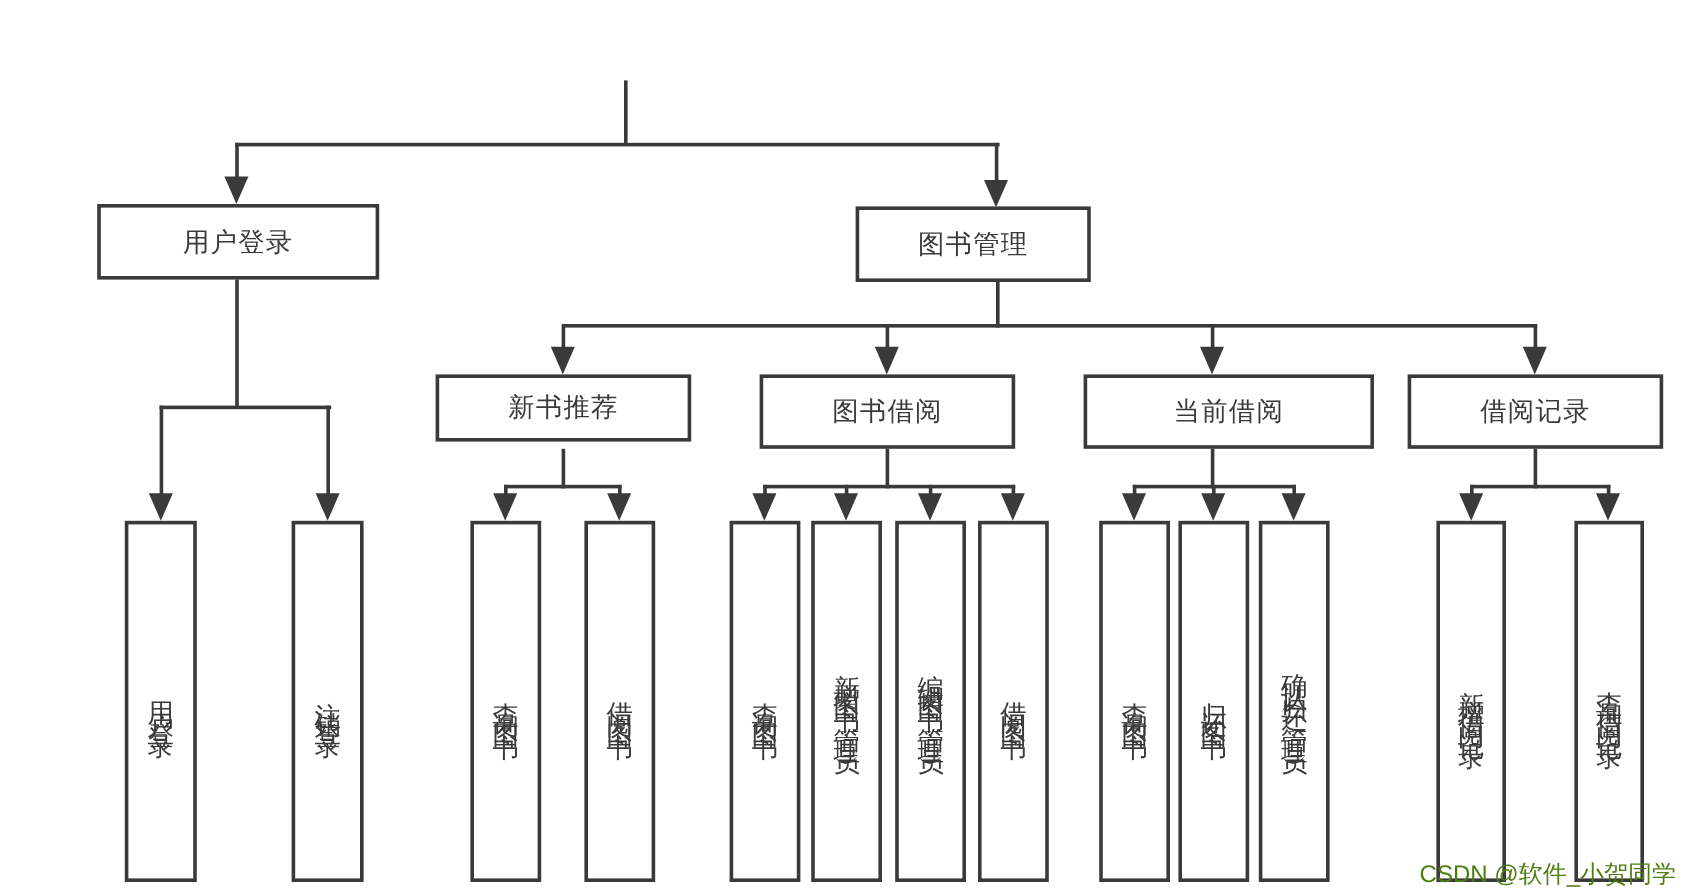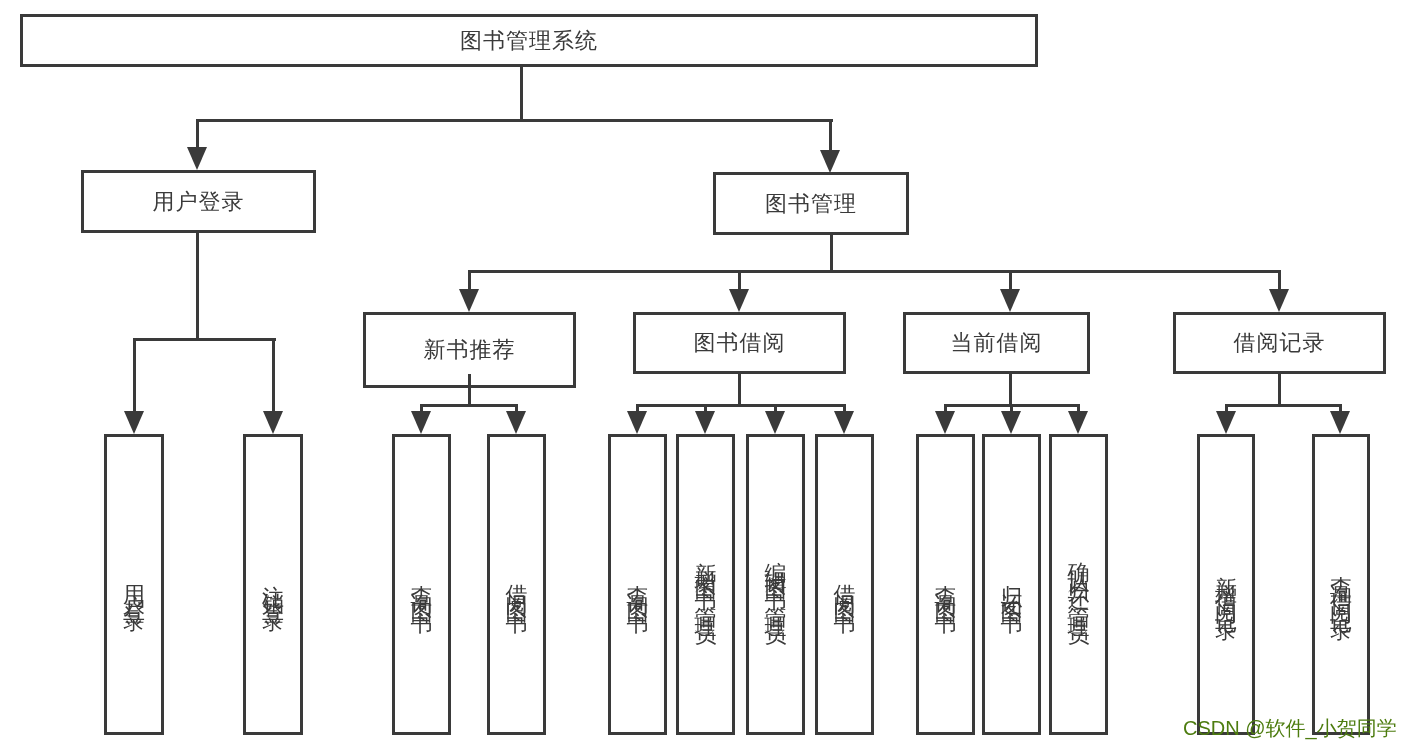--- a/index.html
+++ b/index.html
@@ -77,23 +77,20 @@
     font-size: 20px;
     color: #4d7c0f;
     white-space: nowrap;
   }
 </style>
 </head>
 <body>
 
 <div class="stage">
 
-  <div class="box" style="left:20px; top:14px; width:1018px; height:53px;">
-    <span>图书管理系统</span>
-  </div>
 
   <div class="v" style="left:520px; top:67px; height:54px;"></div>
   <div class="h" style="left:196px; top:119px; width:637px;"></div>
   <div class="v" style="left:196px; top:119px; height:30px;"></div>
   <div class="arr" style="left:187px; top:147px;"></div>
   <div class="v" style="left:829px; top:119px; height:33px;"></div>
   <div class="arr" style="left:820px; top:150px;"></div>
 
   <div class="box" style="left:81px; top:170px; width:235px; height:63px;">
     <span>用户登录</span>
@@ -113,27 +110,27 @@
   <div class="h" style="left:469px; top:270px; width:812px;"></div>
   <div class="v" style="left:468px; top:270px; height:22px;"></div>
   <div class="arr" style="left:459px; top:289px;"></div>
   <div class="v" style="left:738px; top:270px; height:22px;"></div>
   <div class="arr" style="left:729px; top:289px;"></div>
   <div class="v" style="left:1009px; top:270px; height:22px;"></div>
   <div class="arr" style="left:1000px; top:289px;"></div>
   <div class="v" style="left:1278px; top:270px; height:22px;"></div>
   <div class="arr" style="left:1269px; top:289px;"></div>
 
-  <div class="box" style="left:363px; top:312px; width:213px; height:76px;">
+  <div class="box" style="left:363px; top:312px; width:213px; height:56px;">
     <span>新书推荐</span>
   </div>
   <div class="box" style="left:633px; top:312px; width:213px; height:62px;">
     <span>图书借阅</span>
   </div>
-  <div class="box" style="left:903px; top:312px; width:187px; height:62px;">
+  <div class="box" style="left:903px; top:312px; width:242px; height:62px;">
     <span>当前借阅</span>
   </div>
   <div class="box" style="left:1173px; top:312px; width:213px; height:62px;">
     <span>借阅记录</span>
   </div>
 
   <div class="v" style="left:468px; top:374px; height:33px;"></div>
   <div class="h" style="left:420px; top:404px; width:98px;"></div>
   <div class="v" style="left:420px; top:404px; height:10px;"></div>
   <div class="arr" style="left:411px; top:411px;"></div>

